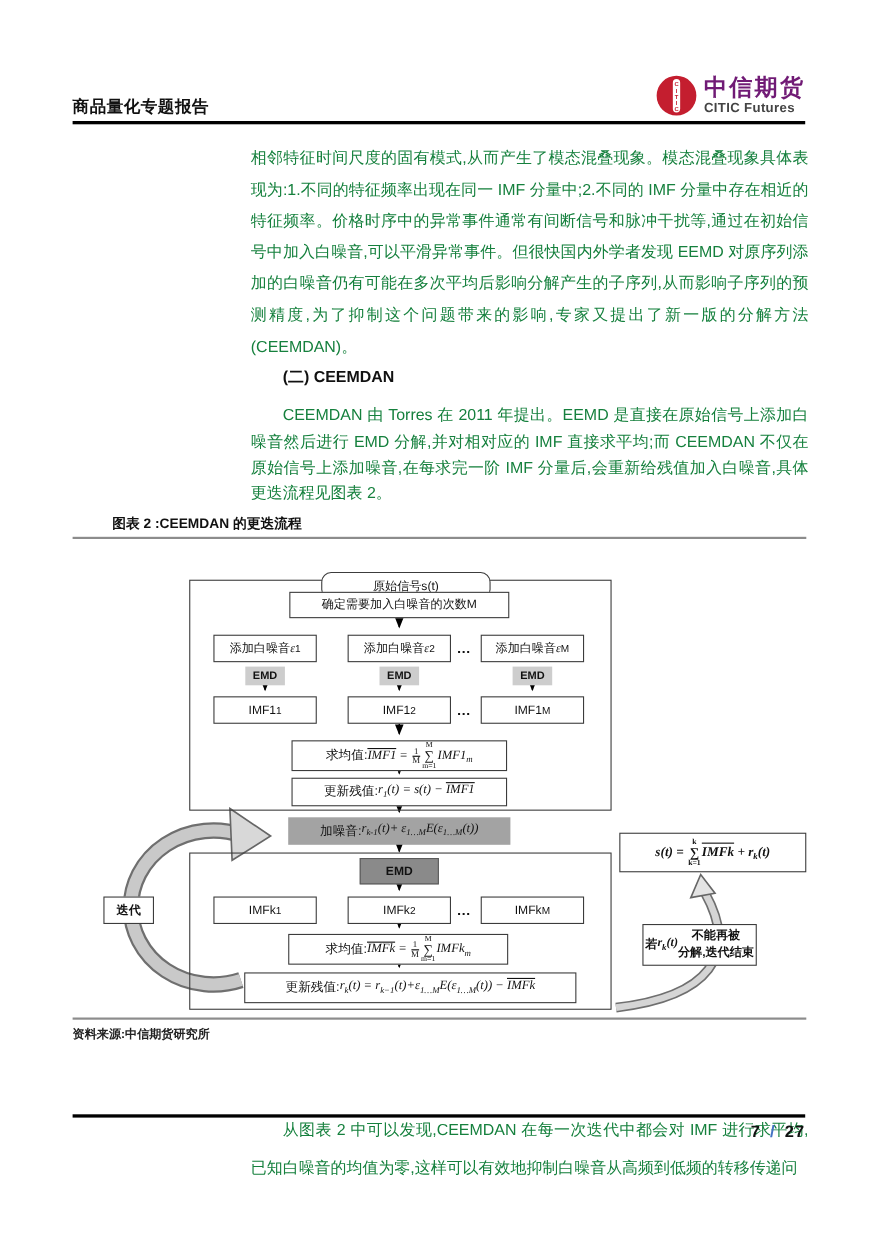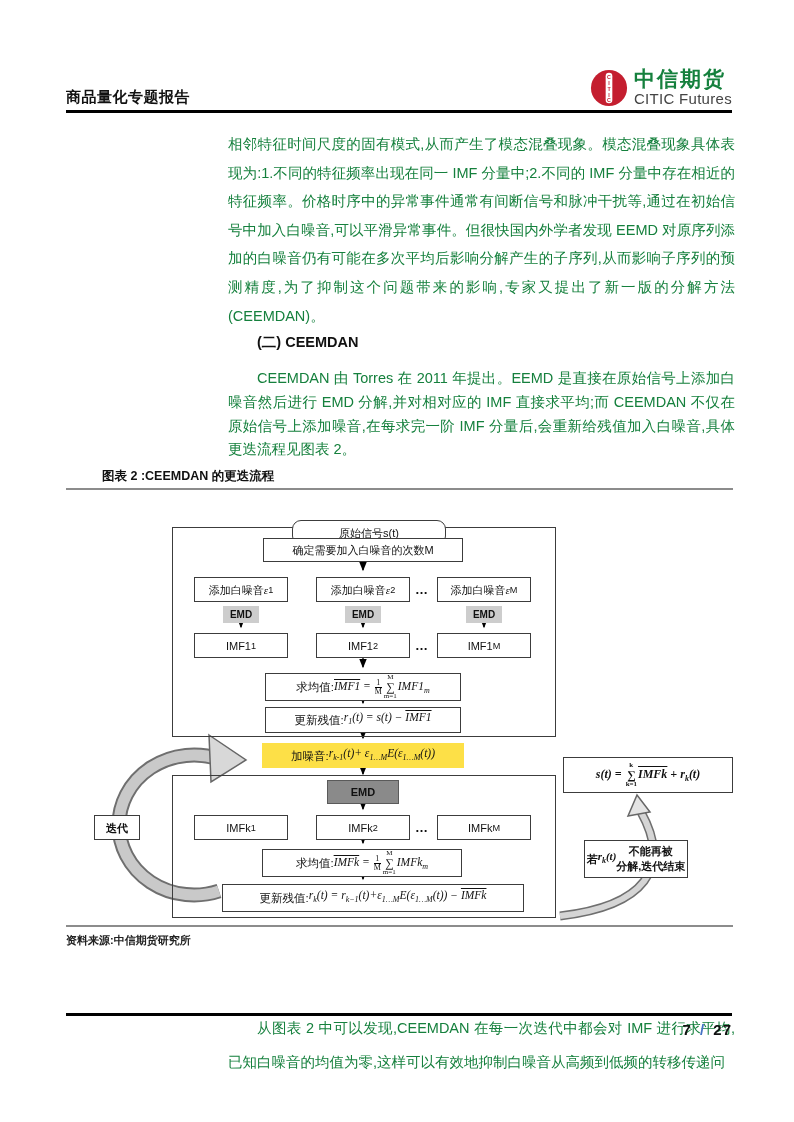--- a/index.html
+++ b/index.html
@@ -4,43 +4,43 @@
 <style>
   html,body{margin:0;padding:0;background:#fff;}
   .page{position:relative;width:794px;height:1122px;background:#fff;overflow:hidden;
         font-family:"Liberation Sans",sans-serif;color:#111;margin:0 auto;}
 
   
   .hdr-title{position:absolute;left:66px;top:88px;font-size:15px;font-weight:bold;letter-spacing:.5px;}
   .hdr-rule{position:absolute;left:66px;top:110px;width:666px;height:3px;background:#000;}
   .logo{position:absolute;right:62px;top:68px;display:flex;align-items:center;gap:6px;}
   .logo-emblem{width:38px;height:38px;}
-  .logo-cn{font-size:21px;font-weight:bold;color:#15803d;letter-spacing:2px;line-height:22px;}
-  .logo-en{font-size:15px;font-weight:normal;color:#444;letter-spacing:.3px;}
+  .logo-cn{font-size:21px;font-weight:bold;color:#701a75;letter-spacing:2px;line-height:22px;}
+  .logo-en{font-size:12px;font-weight:bold;color:#444;letter-spacing:.3px;}
 
   
   .para{position:absolute;left:228px;width:507px;font-size:14.5px;text-align:justify;color:#15803d;}
   #p1{top:130px;line-height:28.6px;}
   .sec-head{position:absolute;left:257px;top:333px;font-size:14.5px;font-weight:bold;}
   #p2{top:367px;line-height:23.8px;text-indent:2em;}
   #p3{top:1011px;line-height:34px;text-indent:2em;}
 
   
   .fig-caption{position:absolute;left:66px;top:468px;font-size:12.5px;font-weight:bold;padding-left:36px;}
   .rule-gray{position:absolute;left:66px;width:667px;height:2px;background:#8c8c8c;}
   .fig-source{position:absolute;left:66px;top:933px;font-size:11px;font-weight:bold;color:#222;}
 
   .fbox{position:absolute;box-sizing:border-box;border:1px solid #3c3c3c;background:#fff;
         display:flex;align-items:center;justify-content:center;font-size:11px;line-height:12px;
         text-align:center;z-index:2;}
   .round{border-radius:9px;}
   .container{background:transparent;z-index:1;}
   .chip{background:#cdcdcd;border:none;font-weight:bold;font-size:10px;}
   .chip-dark{background:#8a8a8a;border:1px solid #5a5a5a;font-weight:bold;font-size:11px;}
-  .gray-fill{background:#fde047;border:none;}
+  .gray-fill{background:#a3a3a3;border:none;}
   .dots{position:absolute;font-size:13px;font-weight:bold;z-index:2;letter-spacing:1px;}
   .serif-label{font-size:11.5px;}
   .recon{font-size:12px;border-width:1.5px;}
   .stopbox{font-size:11px;font-weight:bold;line-height:15px;justify-content:center;}
 
   
   .m{font-family:"Liberation Serif",serif;font-style:italic;}
   .m sub,.m sup{font-size:8px;font-style:italic;}
   .ol{text-decoration:overline;}
   .fr{display:inline-flex;flex-direction:column;vertical-align:middle;font-size:8px;line-height:8px;

